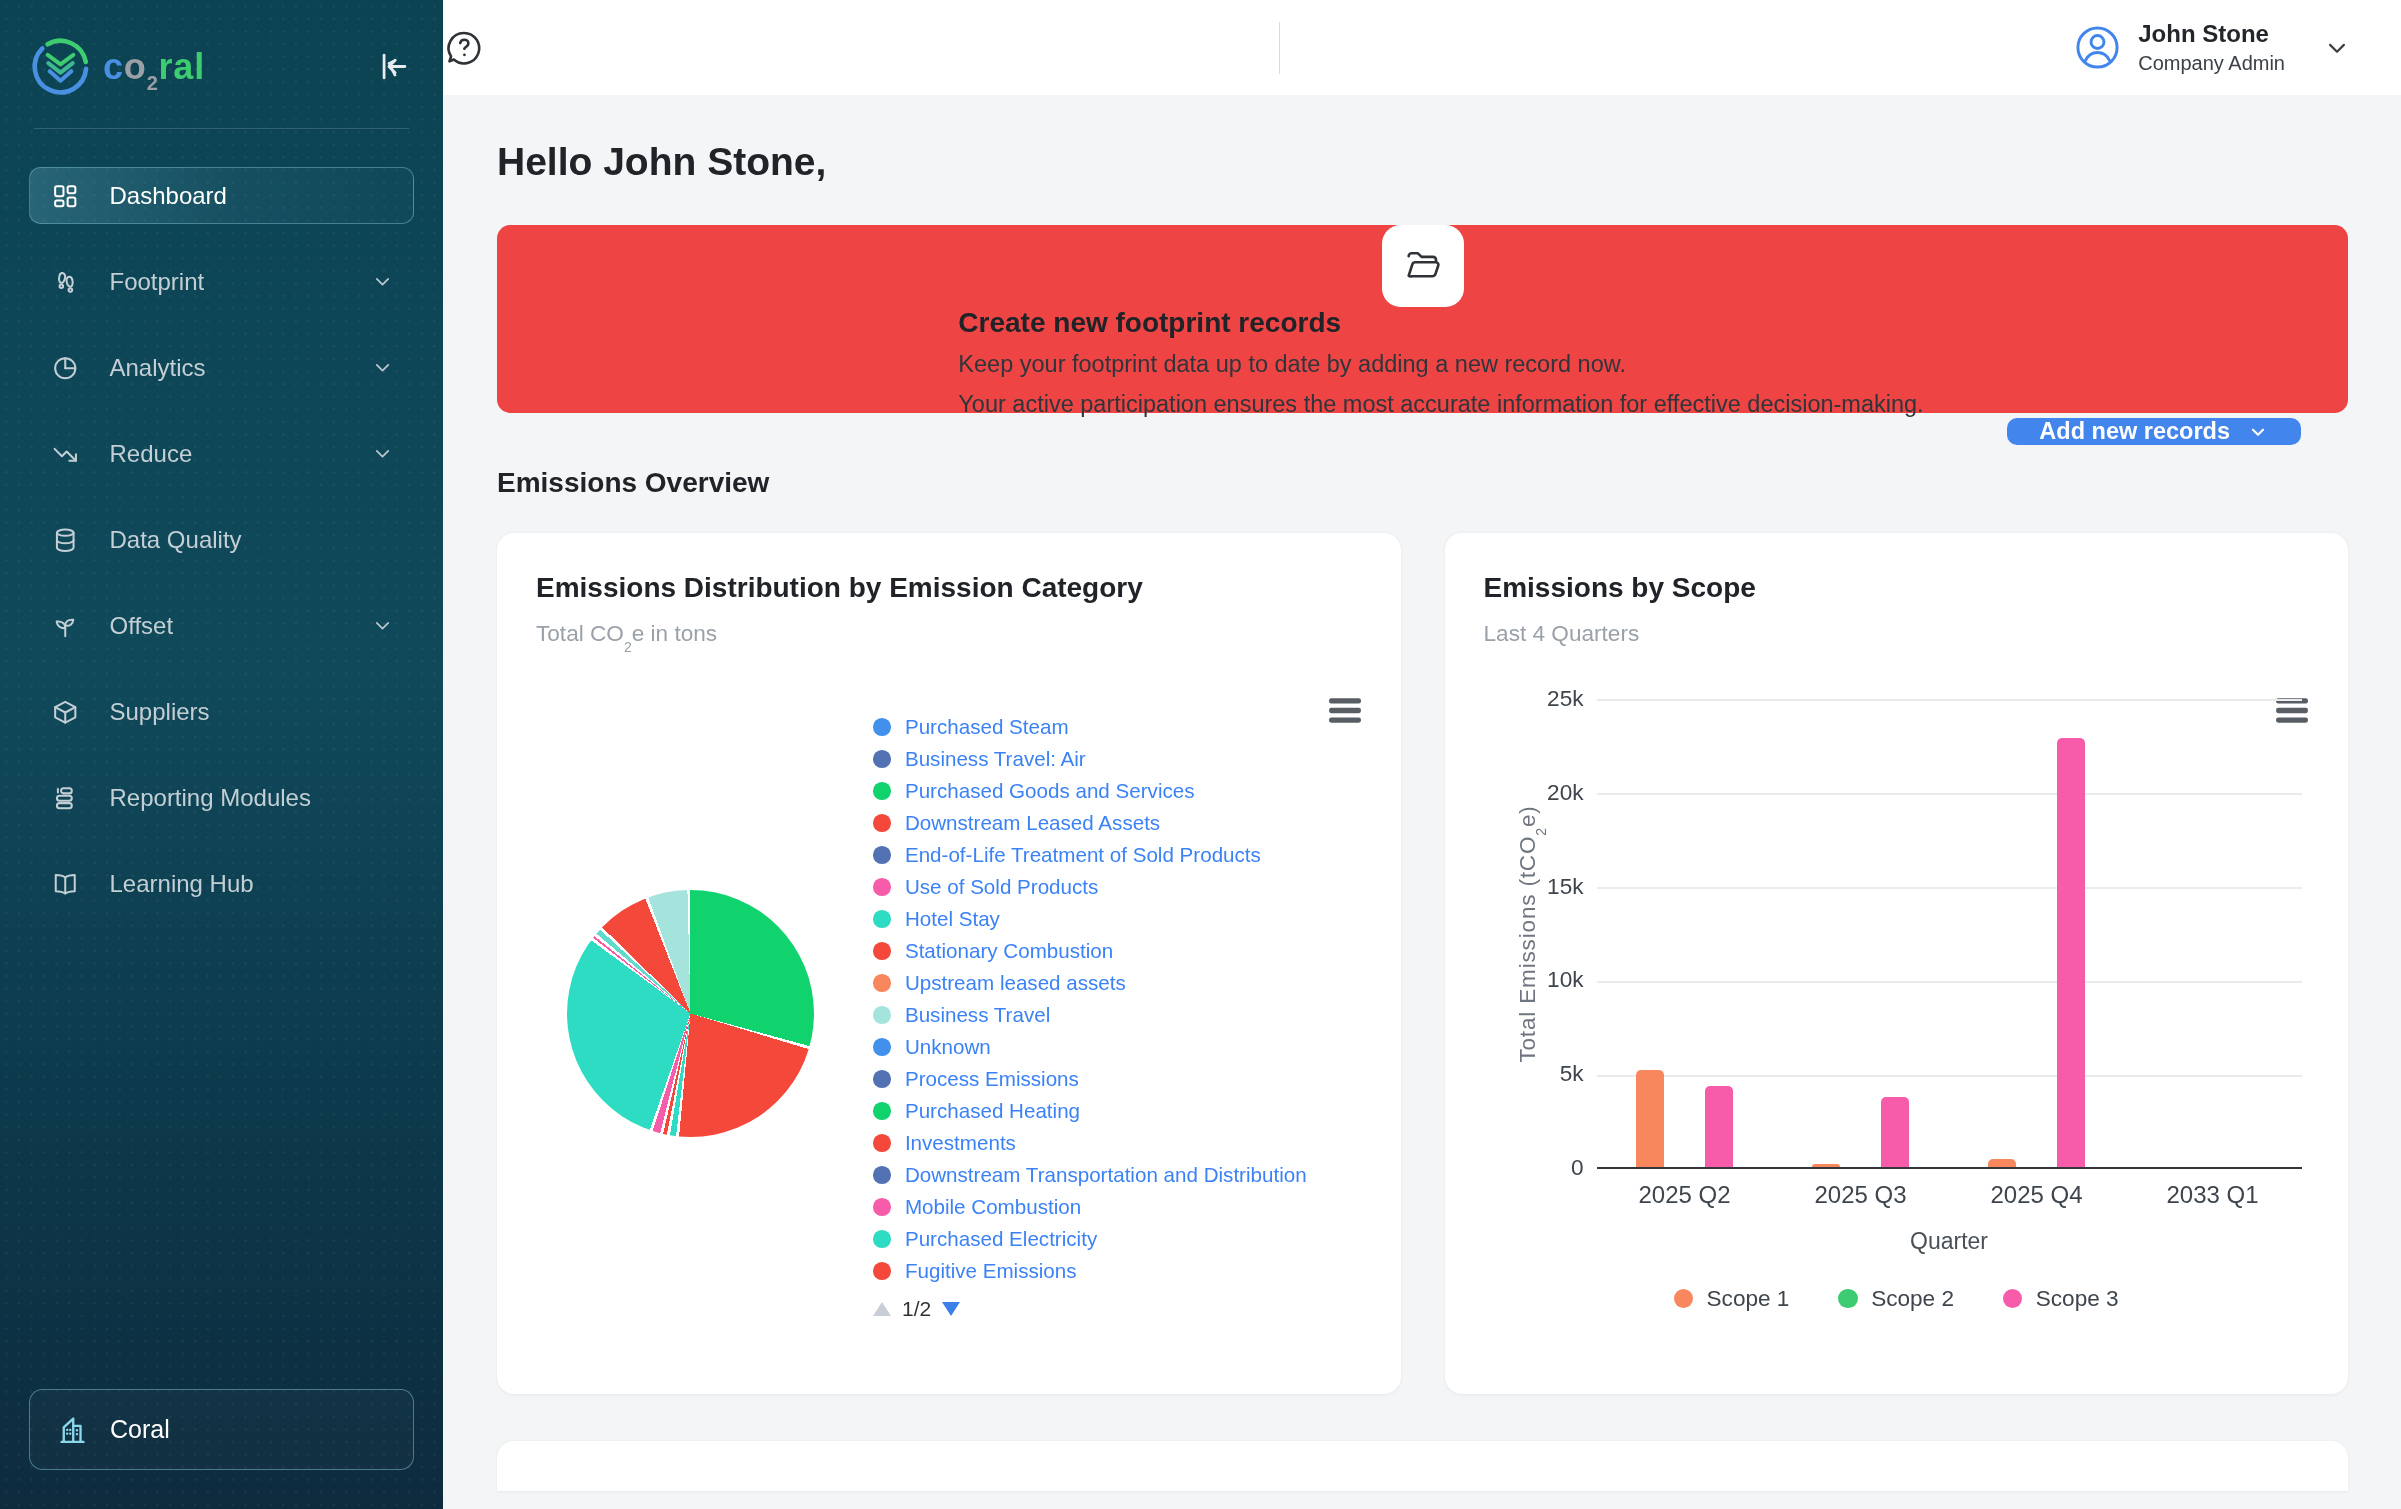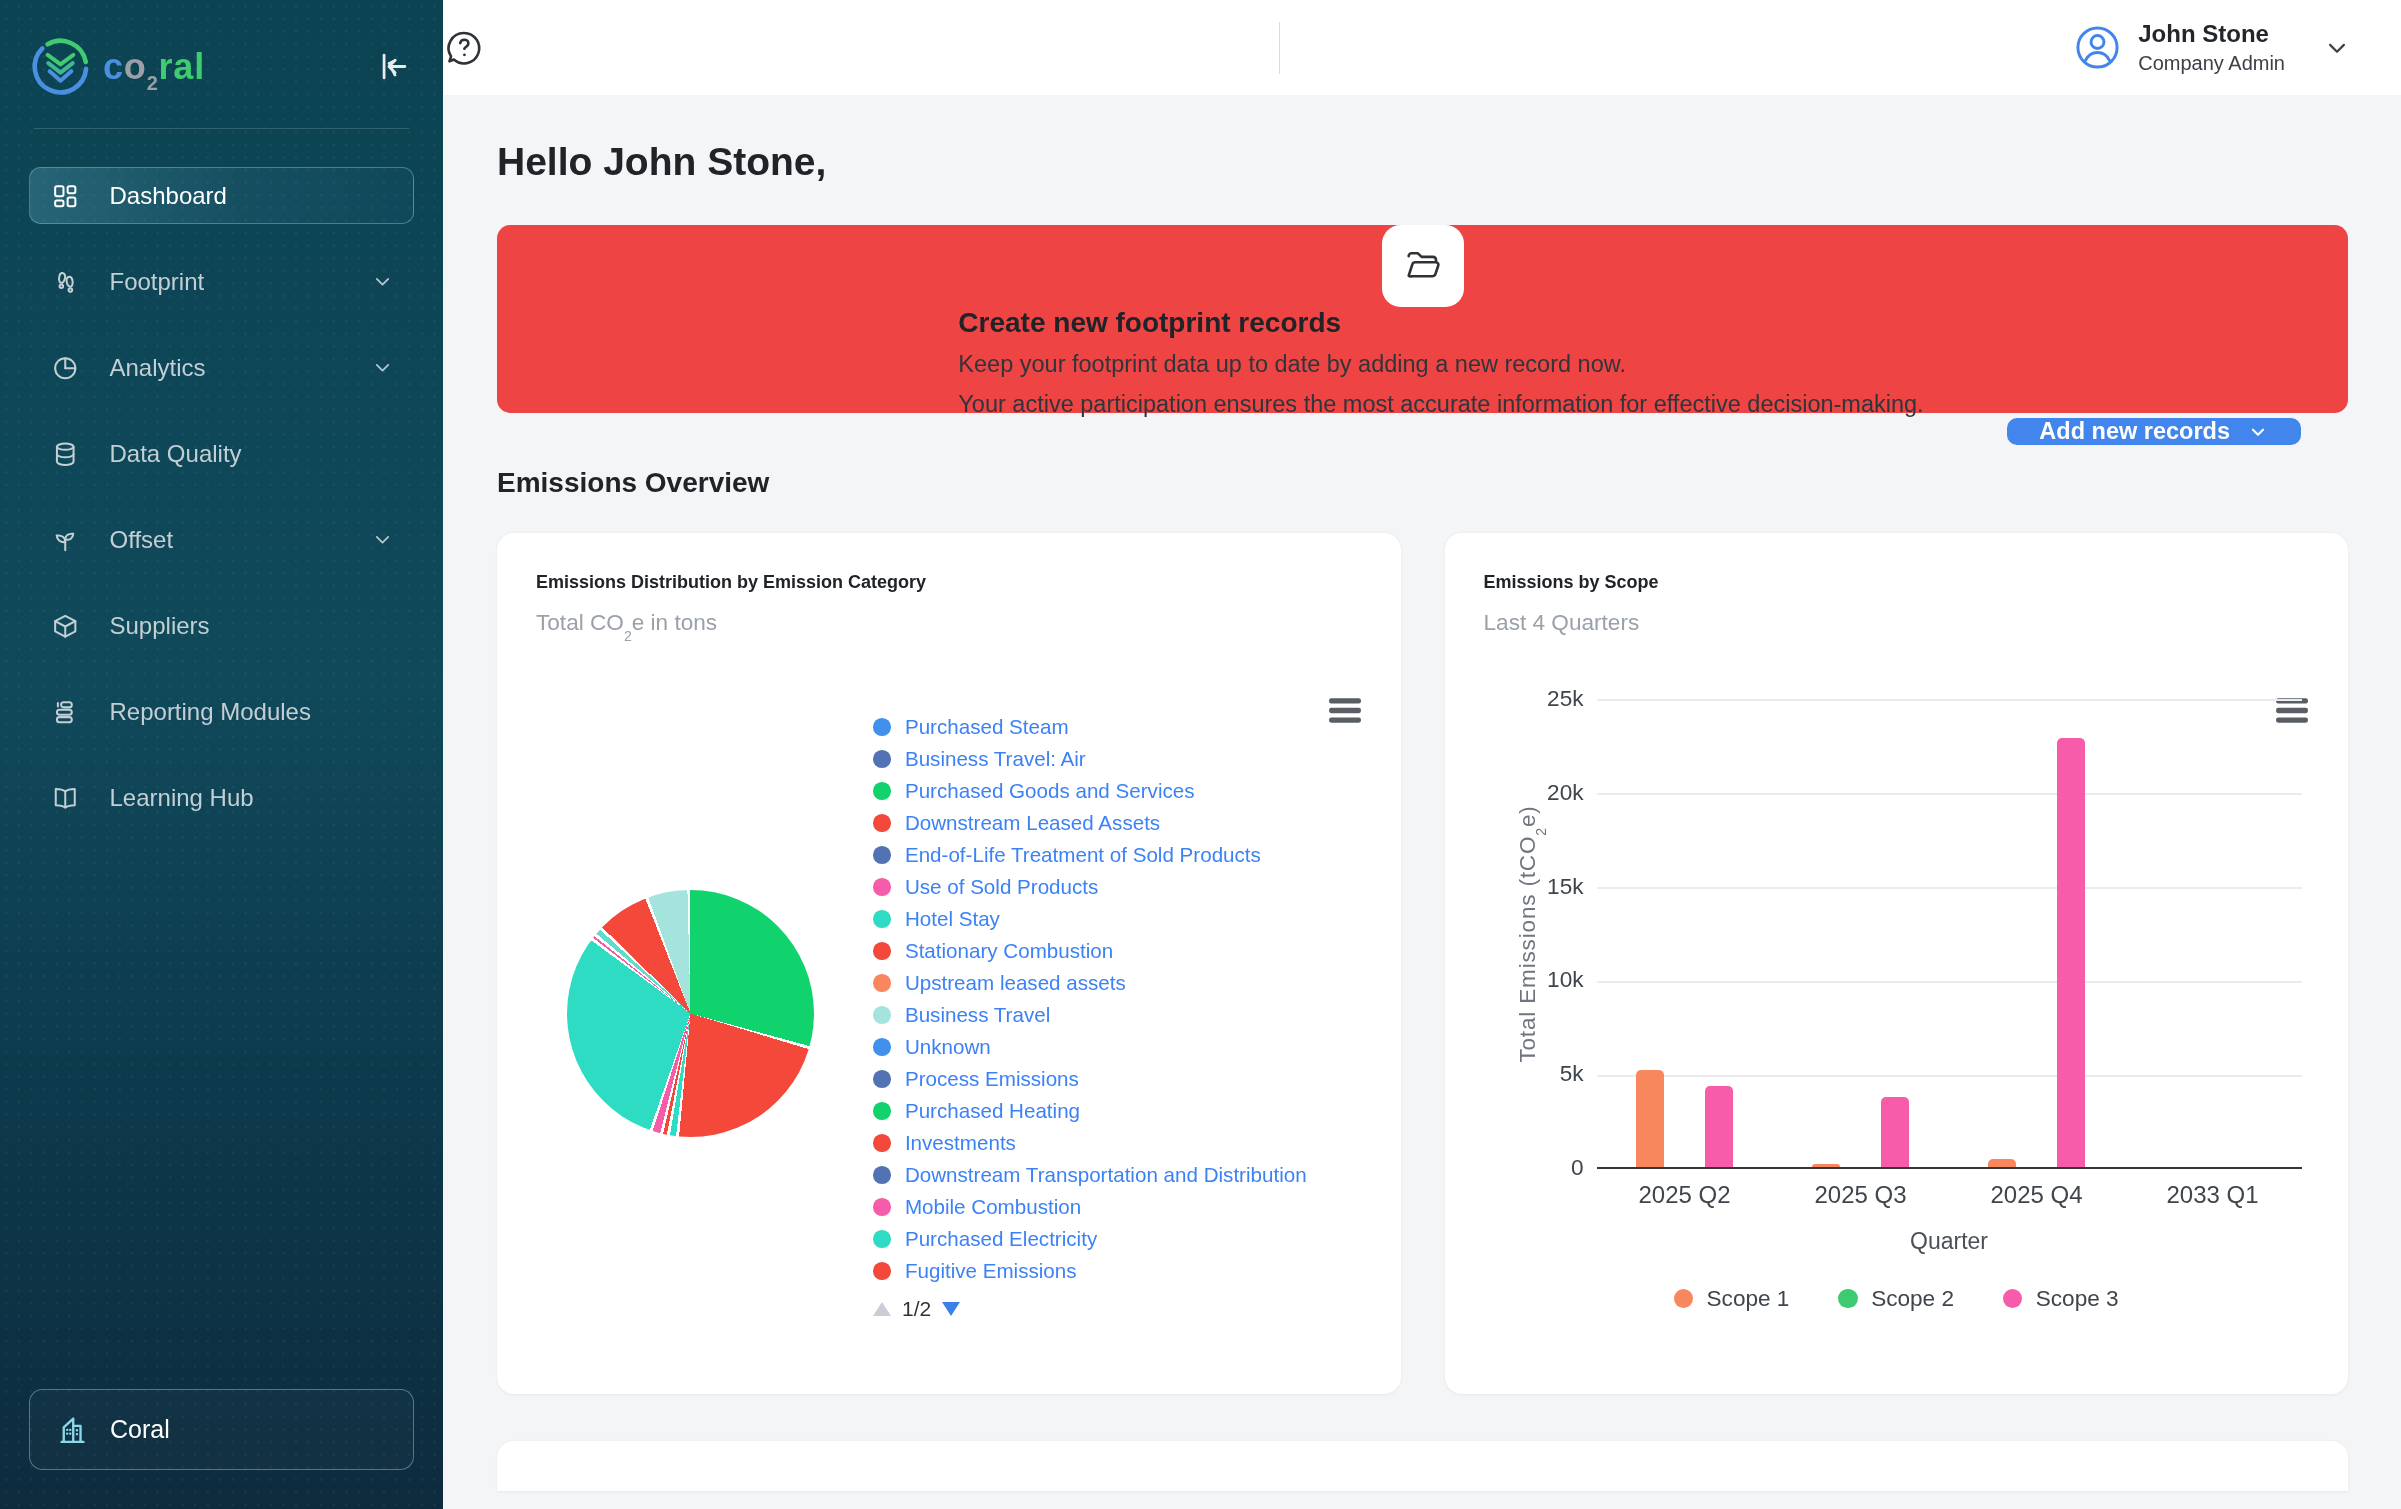--- a/index.html
+++ b/index.html
@@ -83,21 +83,21 @@
     margin-left:auto; height:74px; padding:0 32px; background:#4285EC; color:#fff; border:none;
     border-radius:10px; font-size:23.5px; font-weight:700; display:flex; align-items:center; gap:17px; cursor:pointer;
     font-family:"Liberation Sans", sans-serif;
   }
   .add-btn svg { width:22px; height:22px; }
 
   .section-heading { margin-top:54px; font-size:28px; font-weight:700; color:#202327; }
 
   .cards { display:flex; gap:44px; margin-top:34px; }
   .card { background:#fff; border-radius:17px; width:904px; height:861px; position:relative; box-shadow:0 0.8px 3.4px rgba(16,24,40,0.06); }
-  .card-title { padding:39px 39px 0; font-size:18px; font-weight:700; color:#202327; }
+  .card-title { padding:39px 39px 0; font-size:28px; font-weight:700; color:#202327; }
   .card-sub { padding:0 39px; margin-top:17px; font-size:22.6px; color:#9AA1A9; }
   sub { font-size:0.62em; position:relative; top:0.4em; }
 
   .chart-menu { position:absolute; right:39px; top:164px; width:34px; height:27px; cursor:pointer; background:none; border:none; padding:0; }
   .chart-menu svg { width:100%; height:100%; }
 
   
   .pie { position:absolute; left:70px; top:357px; width:247px; height:247px; border-radius:50%; }
   .pie-legend { position:absolute; left:376px; top:178px; }
   .pl-item { display:flex; align-items:center; height:32px; cursor:pointer; }
@@ -196,20 +196,32 @@
             </svg>
           </span>
           <span class="nav-label">Analytics</span>
           <span class="nav-chevron"><svg viewBox="0 0 24 24" fill="none" stroke="currentColor" stroke-width="1.7" stroke-linecap="round" stroke-linejoin="round">
               <path d="M6.5 9.5L12 15l5.5-5.5"></path>
             </svg></span>
         </div>
         <div class="nav-item">
           <span class="nav-icon">
             <svg viewBox="0 0 24 24" fill="none" stroke="currentColor" stroke-width="1.7" stroke-linecap="round" stroke-linejoin="round">
+              <path d="M3 7.5l6.2 6.2 4-4L21 17.5"></path>
+              <path d="M15.5 17.5H21v-5.5"></path>
+            </svg>
+          </span>
+          <span class="nav-label">Reduce</span>
+          <span class="nav-chevron"><svg viewBox="0 0 24 24" fill="none" stroke="currentColor" stroke-width="1.7" stroke-linecap="round" stroke-linejoin="round">
+              <path d="M6.5 9.5L12 15l5.5-5.5"></path>
+            </svg></span>
+        </div>
+        <div class="nav-item">
+          <span class="nav-icon">
+            <svg viewBox="0 0 24 24" fill="none" stroke="currentColor" stroke-width="1.7" stroke-linecap="round" stroke-linejoin="round">
               <ellipse cx="12" cy="5.6" rx="7" ry="2.6"></ellipse>
               <path d="M5 5.6v12.8c0 1.4 3.1 2.6 7 2.6s7-1.2 7-2.6V5.6"></path>
               <path d="M5 12c0 1.4 3.1 2.6 7 2.6s7-1.2 7-2.6"></path>
             </svg>
           </span>
           <span class="nav-label">Data Quality</span>
         </div>
         <div class="nav-item">
           <span class="nav-icon">
             <svg viewBox="0 0 24 24" fill="none" stroke="currentColor" stroke-width="1.7" stroke-linecap="round" stroke-linejoin="round">

